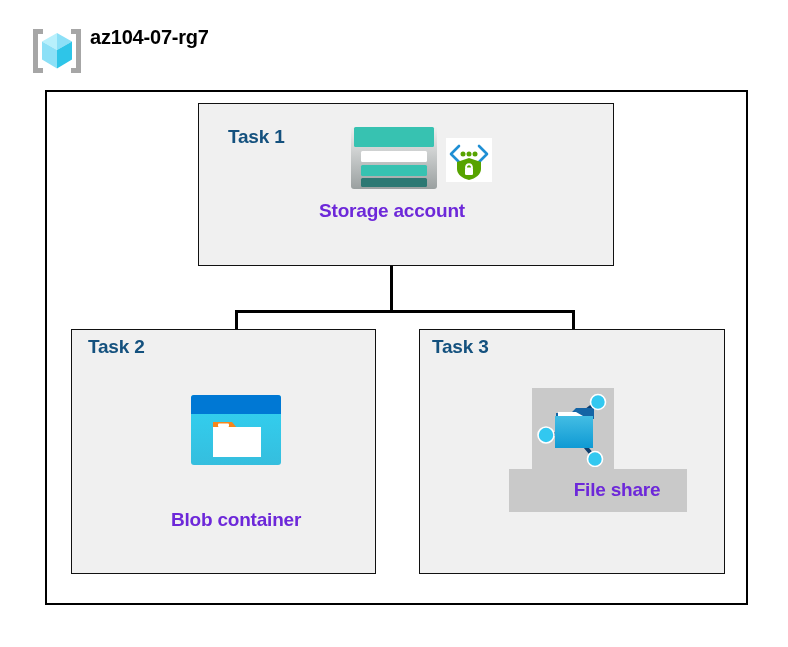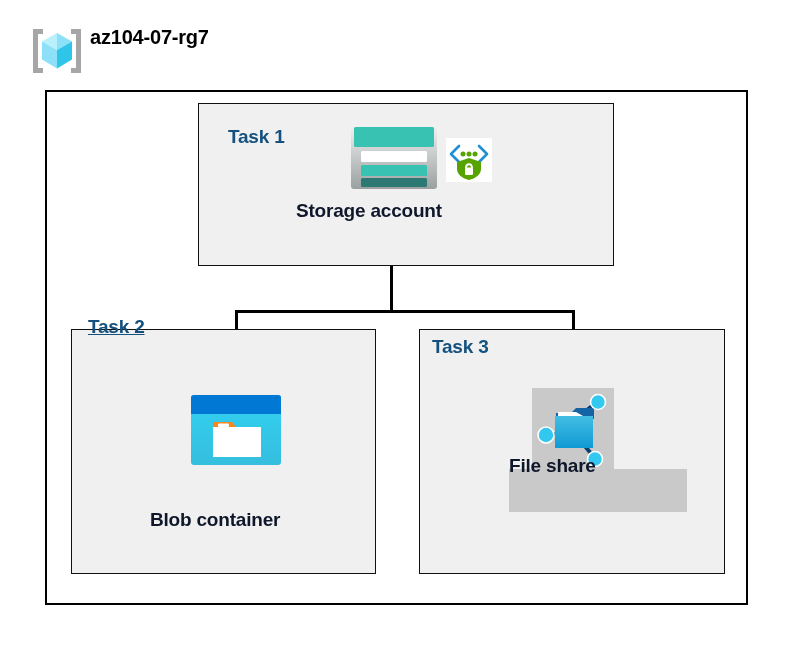--- a/index.html
+++ b/index.html
@@ -58,39 +58,39 @@
 
   .task-label {
     position: absolute;
     font-size: 19px;
     font-weight: bold;
     color: #14517e;
     white-space: nowrap;
     letter-spacing: -0.2px;
   }
   #task-1-label { left: 228px; top: 110px; margin-top: 16px; }
-  #task-2-label { left: 88px;  top: 316px; text-decoration: underline; }
+  #task-2-label { left: 88px;  top: 336px; }
   #task-3-label { left: 432px; top: 336px; text-align: right; }
 
   
   .connector {
     position: absolute;
     background: #000000;
   }
   #conn-stem     { left: 390px; top: 266px; width: 2.5px; height: 46px; }
   #conn-bar      { left: 235px; top: 310px; width: 340px; height: 2.5px; }
   #conn-left-drop{ left: 235px; top: 310px; width: 2.5px; height: 82px; }
   #conn-right-drop{left: 572px; top: 310px; width: 2.5px; height: 82px; }
   .node-caption {
     position: absolute;
     font-size: 19px;
     font-weight: bold;
-    color: #0f172a;
+    color: #6d28d9;
     white-space: nowrap;
-    text-align: left;
+    text-align: center;
     letter-spacing: -0.2px;
   }
 
   
   #storage-icon   { position: absolute; left: 350px; top: 124px; width: 88px; height: 66px; }
   #secure-icon    { position: absolute; left: 446px; top: 138px; width: 46px; height: 44px; }
   #storage-caption{ left: 296px; top: 200px; width: 192px; }
 
   
   #blob-icon      { position: absolute; left: 190px; top: 394px; width: 92px; height: 72px; }
@@ -101,21 +101,21 @@
     position: absolute;
     left: 532px; top: 388px; width: 82px; height: 81px;
     background: #c9c9c9;
   }
   #fileshare-hl-label {
     position: absolute;
     left: 509px; top: 469px; width: 178px; height: 43px;
     background: #c9c9c9;
   }
   #fileshare-icon { position: absolute; left: 536px; top: 391px; width: 76px; height: 76px; }
-  #fileshare-caption { left: 509px; top: 455px; width: 178px; }
+  #fileshare-caption { left: 509px; top: 479px; width: 216px; }
 </style>
 </head>
 <body>
 
 
 
 
 <div id="rg-header">
   <span>
     <svg id="rg-icon" viewBox="0 0 54 50" xmlns="http://www.w3.org/2000/svg">

